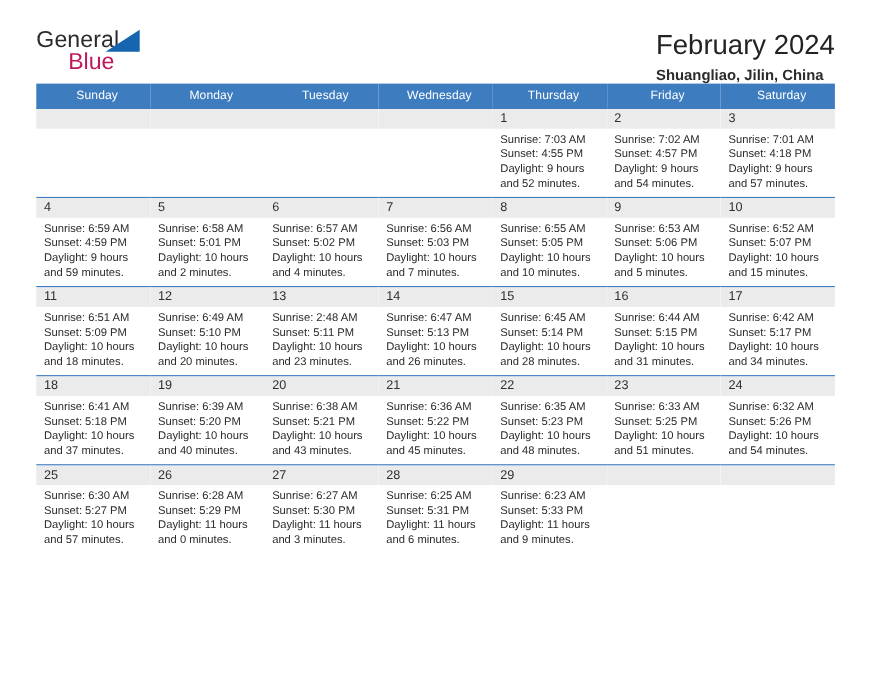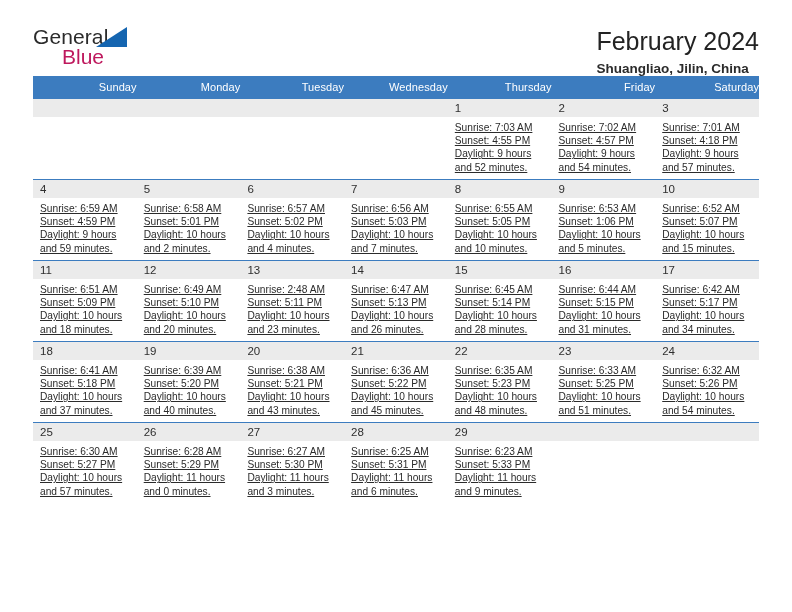--- a/index.html
+++ b/index.html
@@ -89,21 +89,21 @@
     width: 726px;
     border-collapse: collapse;
     table-layout: fixed;
     margin-top: 4px;
   }
   .cal th {
     background: #3c7cbf;
     color: #ffffff;
     font-size: 11px;
     font-weight: normal;
-    text-align: right;
+    text-align: center;
     padding: 5px 0 5px 7px;
     height: 11px;
     letter-spacing: .1px;
   }
   .cal td {
     width: 103.7px;
     height: 80px;
     vertical-align: top;
     padding: 0;
     border-top: 1px solid #3c7cbf;
@@ -117,21 +117,20 @@
     padding: 3px 0 3px 7px;
     height: 12px;
     line-height: 12px;
   }
   td.empty .daynum { color: transparent; }
   .info {
     padding: 4px 6px 0 7px;
     font-size: 10.2px;
     line-height: 13.2px;
     color: #2b2b2b;
-    text-decoration: underline;
   }
   .info div { white-space: normal; }
 </style>
 </head>
 <body>
 
 <div class="page">
 
   <div class="top">
     <div class="logo">
@@ -242,21 +241,21 @@
               <div>Sunrise: 6:55 AM</div>
               <div>Sunset: 5:05 PM</div>
               <div>Daylight: 10 hours</div>
               <div>and 10 minutes.</div>
             </div>
           </td>
           <td>
             <span class="daynum">9</span>
             <div class="info">
               <div>Sunrise: 6:53 AM</div>
-              <div>Sunset: 1:06 PM</div>
+              <div>Sunset: 5:06 PM</div>
               <div>Daylight: 10 hours</div>
               <div>and 5 minutes.</div>
             </div>
           </td>
           <td>
             <span class="daynum">10</span>
             <div class="info">
               <div>Sunrise: 6:52 AM</div>
               <div>Sunset: 5:07 PM</div>
               <div>Daylight: 10 hours</div>

